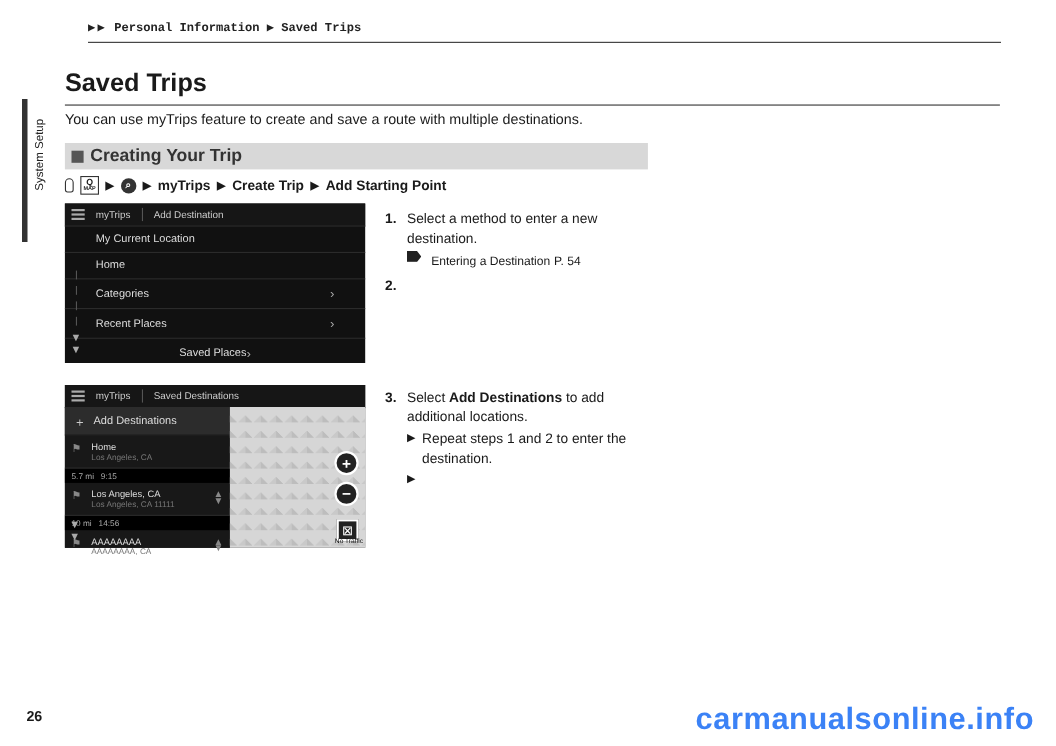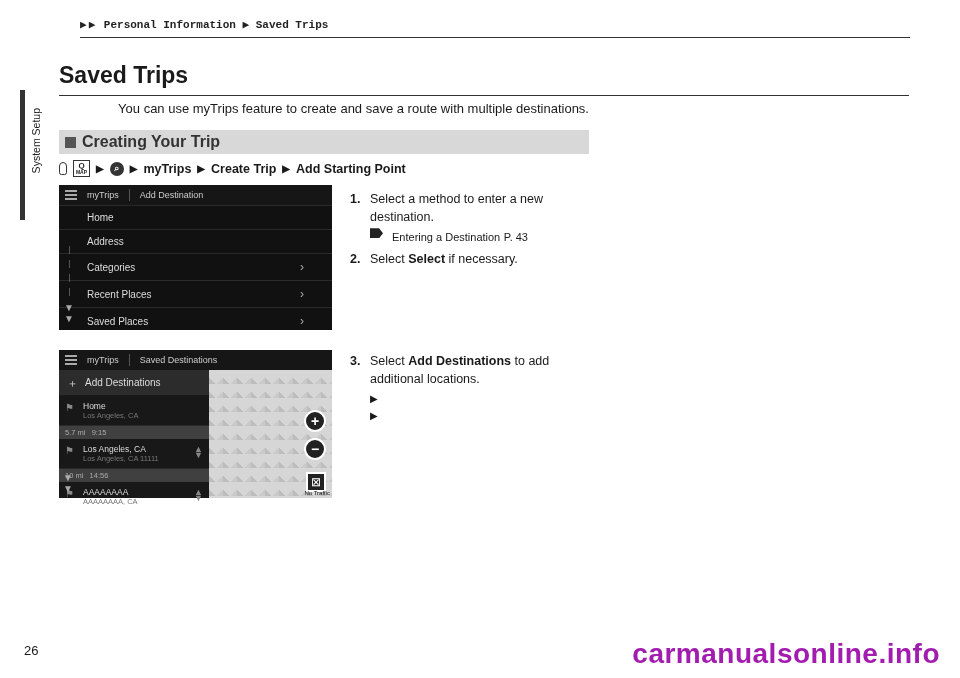--- a/index.html
+++ b/index.html
@@ -53,21 +53,20 @@
       width: 850px;
       padding-bottom: 6px;
     }
     .intro {
       position: absolute;
       top: 100px;
       left: 59px;
       font-size: 13px;
       width: 530px;
       line-height: 1.4;
-      text-align: right;
     }
     .section-bar {
       position: absolute;
       top: 130px;
       left: 59px;
       width: 530px;
       background: #d8d8d8;
       padding: 3px 6px;
       font-size: 16px;
       font-weight: bold;
@@ -131,21 +130,21 @@
     .fig1 .leftcol .tick { width:1px; height:8px; background:#555; }
     .fig1 .leftcol .darrow { color:#aaa; font-size:10px; }
     .fig2 .left {
       position:absolute; left:0; top:20px; bottom:0; width:150px; background:#181818;
       font-size:8.5px;
     }
     .fig2 .left .entry { padding:5px 6px 5px 24px; border-bottom:1px solid #2a2a2a; position:relative;}
     .fig2 .left .entry .flag { position:absolute; left:6px; top:6px; color:#888; font-size:10px;}
     .fig2 .left .entry .sub { color:#777; font-size:7.5px; }
     .fig2 .left .entry .updn { position:absolute; right:6px; top:7px; color:#888; font-size:9px; line-height:0.7;}
-    .fig2 .left .dist { padding:2px 6px; background:#404040; font-size:7.5px; color:#aaa;}
+    .fig2 .left .dist { padding:2px 6px; background:#000000; font-size:7.5px; color:#aaa;}
     .fig2 .left .darrow2 { position:absolute; left:4px; bottom:4px; color:#aaa; font-size:10px;}
     .fig2 .map {
       position:absolute; right:0; top:20px; bottom:0; width:123px;
       background:
         linear-gradient(45deg, #bdbdbd 25%, transparent 25%) 0 0/14px 14px,
         linear-gradient(-45deg, #c9c9c9 25%, transparent 25%) 0 0/14px 14px,
         #d6d6d6;
     }
     .fig2 .map .circ {
       position:absolute; right:6px; width:22px; height:22px; background:#222; border:2px solid #fff;
@@ -163,24 +162,24 @@
     .instructions2 { position:absolute; top: 352px; left: 350px; width: 250px; font-size: 12.5px; line-height:1.45;}
     .ol-item { display:flex; gap:4px; margin-bottom:2px;}
     .ol-item .num { font-weight:bold; min-width:16px;}
     .sub-item { padding-left: 20px; display:flex; gap:6px; align-items:flex-start;}
     .sub-item .tri2 { font-size:10px; margin-top:2px;}
     .xref { font-weight:normal; font-size:11px;}
     .xref-arrow { width:13px; height:10px; background:#222; display:inline-block; clip-path: polygon(0 0, 70% 0, 100% 50%, 70% 100%, 0 100%); vertical-align:middle; margin-right:3px;}
     .mini-icon { width:12px; height:9px; background:#333; display:inline-block; vertical-align:middle; border-radius:1px;}
     .mini-icon.stack::before { content:""; display:block; width:12px; height:2px; background:#fff; opacity:0.4; margin-top:2px;}
 
-    .page-num { position:absolute; bottom:20px; left:24px; font-size:13px; font-weight:normal;text-align:right;}
+    .page-num { position:absolute; bottom:20px; left:24px; font-size:13px; font-weight:bold;text-align:right;}
     .watermark {
       position:absolute; bottom:8px; right:20px; font-size:28px; font-weight:bold;
-      color:#a21caf; letter-spacing:0.5px;
+      color:#3b82f6; letter-spacing:0.5px;
     }
   </style>
 </head>
 <body>
 
 <div class="breadcrumb">
   <span class="arr">▶</span><span class="arr">▶</span>
   <span>Personal Information</span>
   <span> ▶ </span>
   <span>Saved Trips</span>
@@ -226,34 +225,34 @@
     <span class="title">Add Destination</span>
   </div>
   <div class="leftcol">
     <span class="tick"></span>
       <span class="tick"></span>
       <span class="tick"></span>
       <span class="tick"></span>
     <span class="darrow">▼<br>▼</span>
   </div>
   <div class="row">
+      <span>My Current Location</span>
+    </div>
+  <div class="row">
       <span>Home</span>
-    </div>
-  <div class="row">
-      <span>Address</span>
     </div>
   <div class="row">
       <span>Categories</span>
       <span class="chev">›</span>
     </div>
   <div class="row">
       <span>Recent Places</span>
       <span class="chev">›</span>
     </div>
-  <div class="row" style="border-bottom:none;">
+  <div class="row" style="border-bottom:none;justify-content:center;">
       <span>Saved Places</span>
       <span class="chev">›</span>
     </div>
 </div>
 
 <div class="fig fig2">
   <div class="fig-header">
     <div class="bars">
         <span></span>
         <span></span>
@@ -299,40 +298,38 @@
 
 <div class="instructions1">
   <div class="ol-item">
     <span class="num">1.</span>
     <span>Select a method to enter a new destination.</span>
   </div>
   <div class="sub-item">
     <span class="xref-arrow"></span>
     <span>
       <span class="xref">Entering a Destination</span>
-      <span style="font-size:11px;">P. 43</span>
+      <span style="font-size:11px;">P. 54</span>
     </span>
   </div>
   <div class="ol-item" style="margin-top:4px;">
     <span class="num">2.</span>
-    <span>
-      <span>Select </span><b>Select</b><span> if necessary.</span>
-    </span>
   </div>
 </div>
 
 <div class="instructions2">
   <div class="ol-item">
     <span class="num">3.</span>
     <span>
       <span>Select </span><b>Add Destinations</b><span> to add additional locations.</span>
     </span>
   </div>
   <div class="sub-item">
     <span class="tri2">▶</span>
+    <span>Repeat steps 1 and 2 to enter the destination.</span>
   </div>
   <div class="sub-item">
     <span class="tri2">▶</span>
   </div>
 </div>
 
 <div class="page-num">26</div>
 <div class="watermark">carmanualsonline.info</div>
 
 </body></html>

